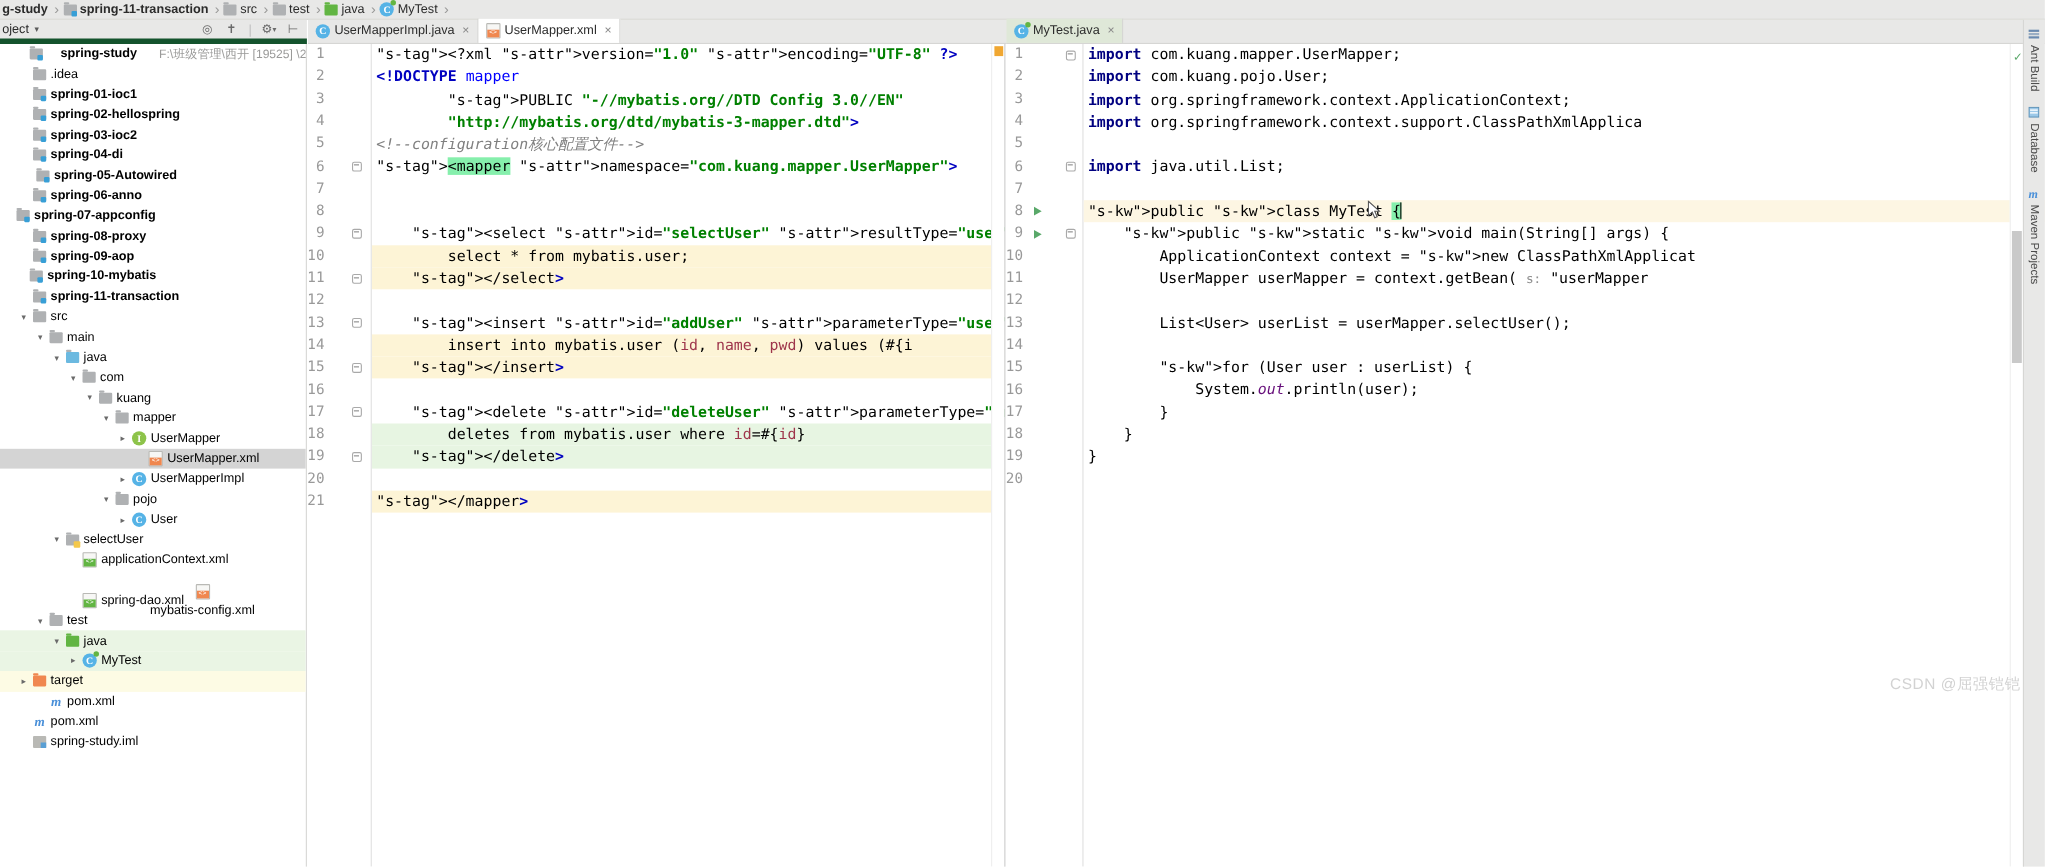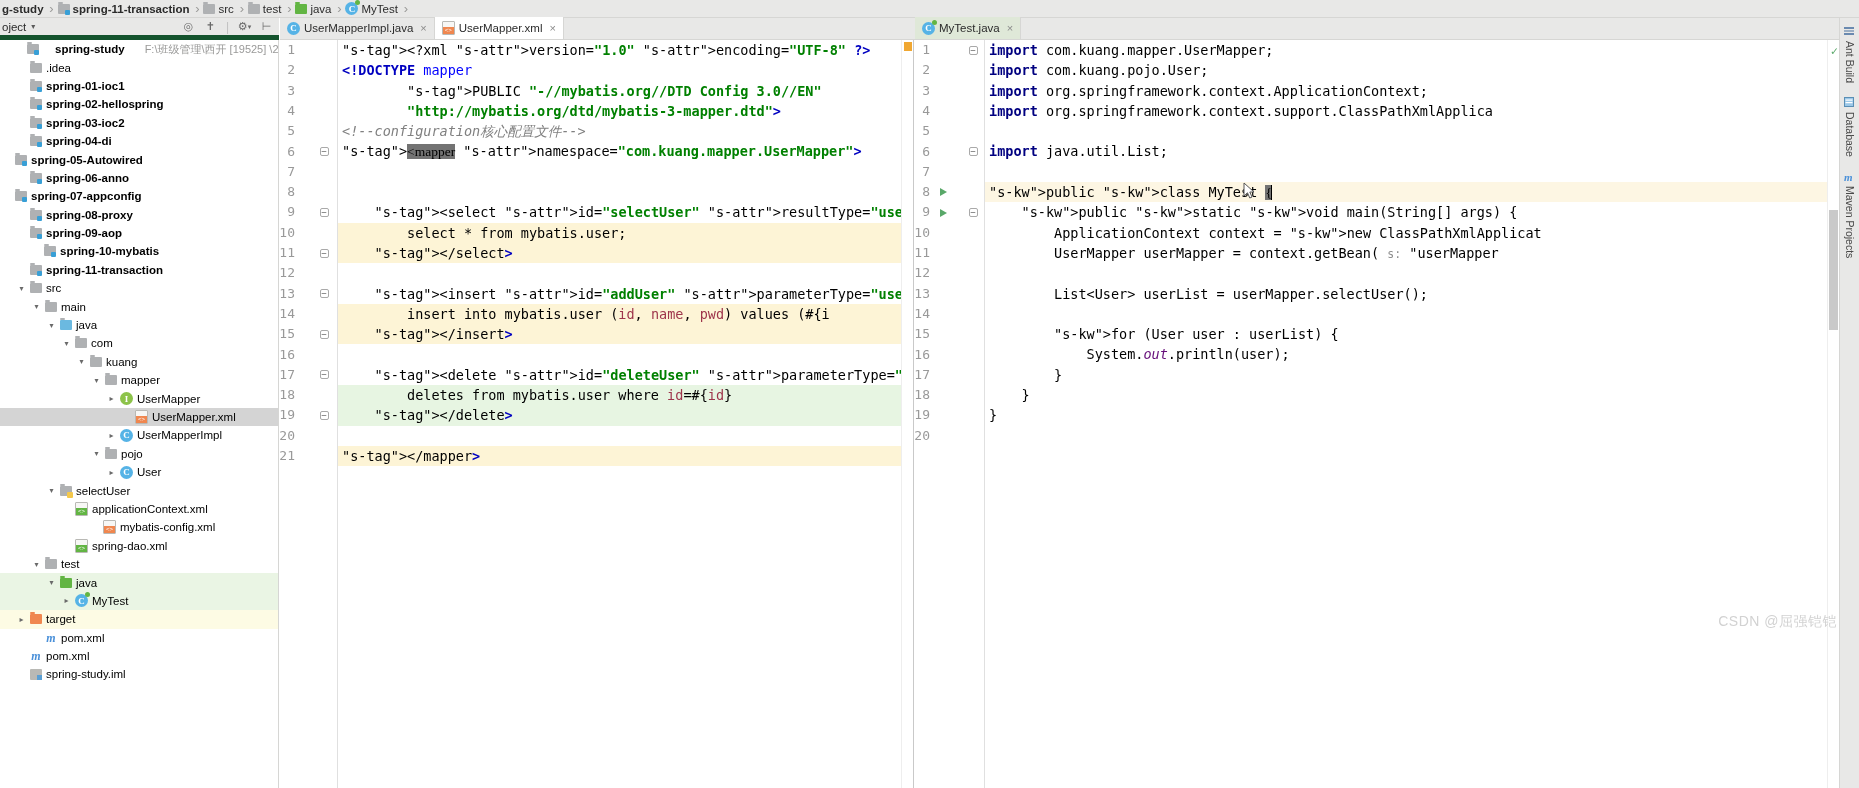--- a/index.html
+++ b/index.html
@@ -188,21 +188,21 @@
 
   
   .s-tag   { color:#0000c0; font-weight:bold; }
   .s-attr  { color:#0000ff; }
   .s-val   { color:#008000; font-weight:bold; }
   .s-cmt   { color:#808080; font-style:italic; }
   .s-kw    { color:#000080; font-weight:bold; }
   .s-field { color:#660e7a; font-style:italic; }
   .s-hint  { color:#909090; font-size:11.5px; }
   .s-maroon{ color:#9e354b; }
-  .hl-match { background:#737373;font-family:Liberation Serif, serif; }
+  .hl-match { background:#86efac; }
 
   .caret {
     display:inline-block; width:1px; height:15px; background:#000;
     vertical-align:-3px; margin-left:-1px;
   }
 
   
   .markercol {
     position:absolute; right:0; top:0; bottom:0; width:12px; background:#ffffff;
     border-left:1px solid #eeeeee;
@@ -315,46 +315,46 @@
       <div class="trow" style="padding-left: 17px;">
         <span class="arrow none"></span>
         <span class="ico ico-module"></span>
         <span class="tlabel b">spring-03-ioc2</span>
       </div>
       <div class="trow" style="padding-left: 17px;">
         <span class="arrow none"></span>
         <span class="ico ico-module"></span>
         <span class="tlabel b">spring-04-di</span>
       </div>
+      <div class="trow" style="padding-left: 20px;">
+        <span class="arrow none"></span>
+        <span class="ico ico-module"></span>
+        <span class="tlabel b">spring-05-Autowired</span>
+      </div>
+      <div class="trow" style="padding-left: 17px;">
+        <span class="arrow none"></span>
+        <span class="ico ico-module"></span>
+        <span class="tlabel b">spring-06-anno</span>
+      </div>
       <div class="trow" style="padding-left: 2px;">
         <span class="arrow none"></span>
         <span class="ico ico-module"></span>
-        <span class="tlabel b">spring-05-Autowired</span>
-      </div>
-      <div class="trow" style="padding-left: 17px;">
-        <span class="arrow none"></span>
-        <span class="ico ico-module"></span>
-        <span class="tlabel b">spring-06-anno</span>
-      </div>
-      <div class="trow" style="padding-left: 2px;">
-        <span class="arrow none"></span>
-        <span class="ico ico-module"></span>
         <span class="tlabel b">spring-07-appconfig</span>
       </div>
       <div class="trow" style="padding-left: 17px;">
         <span class="arrow none"></span>
         <span class="ico ico-module"></span>
         <span class="tlabel b">spring-08-proxy</span>
       </div>
       <div class="trow" style="padding-left: 17px;">
         <span class="arrow none"></span>
         <span class="ico ico-module"></span>
         <span class="tlabel b">spring-09-aop</span>
       </div>
-      <div class="trow" style="padding-left: 31px;">
+      <div class="trow" style="padding-left: 14px;">
         <span class="arrow none"></span>
         <span class="ico ico-module"></span>
         <span class="tlabel b">spring-10-mybatis</span>
       </div>
       <div class="trow" style="padding-left: 17px;">
         <span class="arrow none"></span>
         <span class="ico ico-module"></span>
         <span class="tlabel b">spring-11-transaction</span>
       </div>
       <div class="trow" style="padding-left: 17px;">
@@ -415,21 +415,21 @@
       <div class="trow" style="padding-left: 47px;">
         <span class="arrow">▾</span>
         <span class="ico ico-res"></span>
         <span class="tlabel">selectUser</span>
       </div>
       <div class="trow" style="padding-left: 62px;">
         <span class="arrow none"></span>
         <span class="ico ico-xml green"></span>
         <span class="tlabel">applicationContext.xml</span>
       </div>
-      <div class="trow" style="padding-left: 90px;">
+      <div class="trow" style="padding-left: 90px; flex-direction: column;">
         <span class="arrow none"></span>
         <span class="ico ico-xml"></span>
         <span class="tlabel">mybatis-config.xml</span>
       </div>
       <div class="trow" style="padding-left: 62px;">
         <span class="arrow none"></span>
         <span class="ico ico-xml green"></span>
         <span class="tlabel">spring-dao.xml</span>
       </div>
       <div class="trow" style="padding-left: 32px;">

